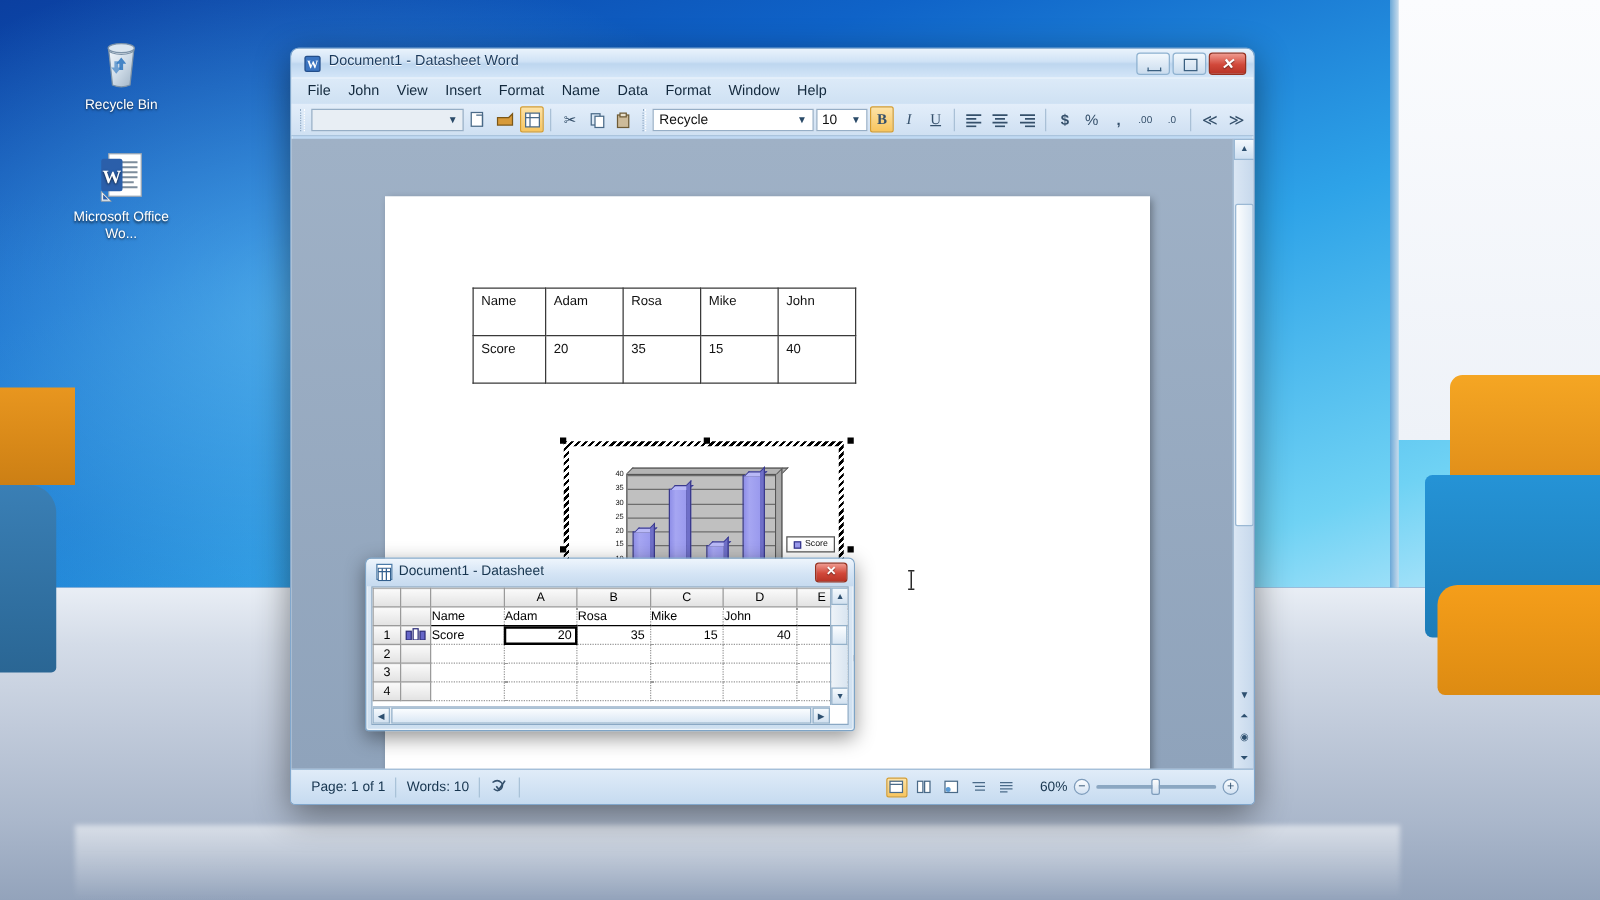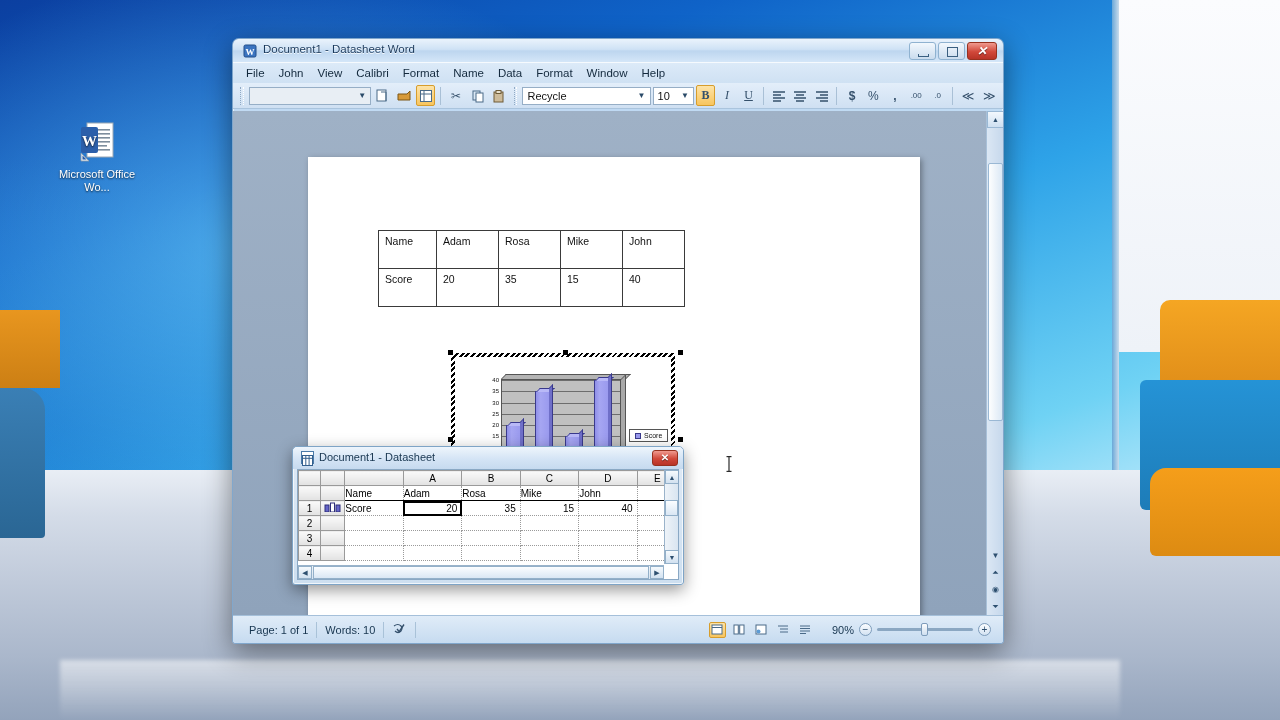--- a/index.html
+++ b/index.html
@@ -293,20 +293,39 @@
   <div class="wp-obj wall-white"></div>
   <div class="wp-obj wall-edge"></div>
   <div class="wp-obj orange-left"></div>
   <div class="wp-obj sofa-left"></div>
 
   <div class="wp-obj orange-right"></div>
   <div class="wp-obj sofa-right"></div>
   <div class="wp-obj orange-right2"></div>
   <div class="wp-obj floor-reflect"></div>
 
+  <div class="dicon" style="left:52px; top:26px;">
+    <span class="glyph">
+      <svg width="48" height="48" viewBox="0 0 48 48">
+        <defs>
+            <linearGradient id="rb" x1="0" y1="0" x2="1" y2="1">
+          <stop offset="0" stop-color="#f2f6fa"></stop>
+              <stop offset="0.5" stop-color="#cfdce8"></stop>
+          <stop offset="1" stop-color="#9fb2c4"></stop>
+            </linearGradient>
+          </defs>
+        <path d="M14 14 L34 14 L31 42 Q24 45 17 42 Z" fill="url(#rb)" stroke="#7d93a8" stroke-width="1"></path>
+        <ellipse cx="24" cy="14" rx="10" ry="3.4" fill="#e7eef5" stroke="#7d93a8"></ellipse>
+        <ellipse cx="24" cy="12.5" rx="10.5" ry="3.6" fill="#dbe6f0" stroke="#7d93a8"></ellipse>
+        <path d="M24 20 l4 5 h-2.5 v5 h-3 v-5 H20 Z" fill="#2a74c0" opacity="0.85"></path>
+        <path d="M20 33 l-4-5 h2.5 v-5 h3 v5 H24 Z" fill="#2a74c0" opacity="0.6"></path>
+      </svg>
+    </span>
+    <span>Recycle Bin</span>
+  </div>
 
   <div class="dicon" style="left:52px; top:116px;">
     <span class="glyph">
       <svg width="48" height="48" viewBox="0 0 48 48">
         <rect x="14" y="7" width="26" height="34" fill="#ffffff" stroke="#9aa7b4"></rect>
         <g fill="#7d8d9c">
           <rect x="23" y="13" width="14" height="1.6"></rect>
             <rect x="23" y="17" width="14" height="1.6"></rect>
           <rect x="23" y="21" width="14" height="1.6"></rect>
             <rect x="23" y="25" width="14" height="1.6"></rect>
@@ -343,21 +362,21 @@
       <span class="wbtn close">
           <i class="x">✕</i>
         </span>
     </span>
   </div>
 
   <div class="menubar">
     <span class="mi">File</span>
     <span class="mi">John</span>
     <span class="mi">View</span>
-    <span class="mi">Calibri</span>
+    <span class="mi">Insert</span>
     <span class="mi">Format</span>
     <span class="mi">Name</span>
     <span class="mi">Data</span>
     <span class="mi">Format</span>
     <span class="mi">Window</span>
     <span class="mi">Help</span>
   </div>
 
   <div class="toolbar">
     <span class="grip"></span>
@@ -594,21 +613,21 @@
         <svg width="12" height="11" viewBox="0 0 12 11">
             <g stroke="#4a6a88">
               <line x1="1" y1="2" x2="11" y2="2"></line>
               <line x1="1" y1="4.5" x2="11" y2="4.5"></line>
               <line x1="1" y1="7" x2="11" y2="7"></line>
               <line x1="1" y1="9.5" x2="7" y2="9.5"></line>
             </g>
           </svg>
       </span>
       <span style="width:8px;"></span>
-      <span>90%</span>
+      <span>60%</span>
       <span class="zcirc">−</span>
       <span class="zbar">
           <i class="zthumb"></i>
         </span>
       <span class="zcirc">+</span>
     </span>
   </div>
 </div>
 
 <div id="datasheet">

